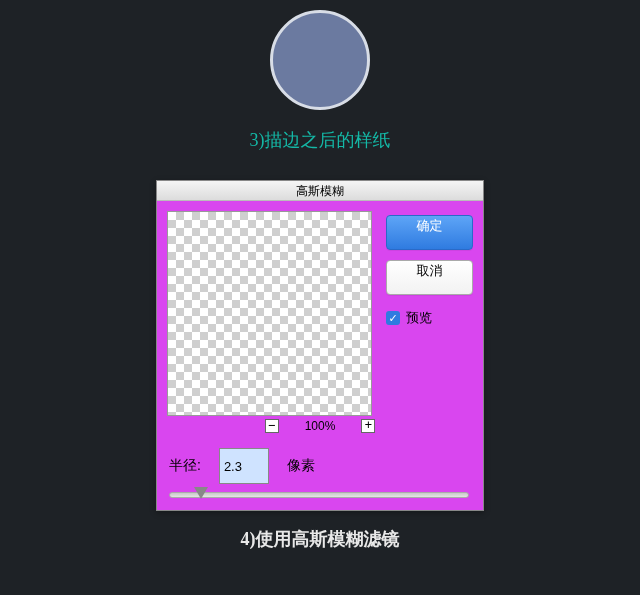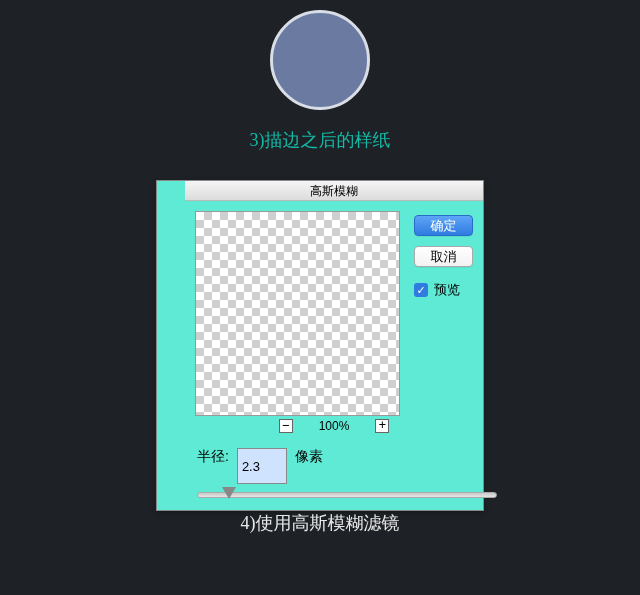--- a/index.html
+++ b/index.html
@@ -23,30 +23,31 @@
     color: #14b8a6;
     font-size: 18px;
     font-family: "SimSun", serif;
     margin-bottom: 28px;
   }
   .caption2 {
     text-align: center;
     color: #e8e8e8;
     font-size: 18px;
     font-family: "SimSun", serif;
+    margin-top: 16px;
+    font-weight: bold;
   }
   .dialog {
     width: 328px;
     margin: 0 auto;
-    background: #5eead4;
+    background: #d946ef;
     border: 1px solid #888;
     box-shadow: 0 2px 6px rgba(0,0,0,0.3);
     font-size: 13px;
     color: #000;
-    padding-left: 28px;
   }
   .dialog-title {
     height: 20px;
     line-height: 20px;
     text-align: center;
     background: linear-gradient(#f5f5f5, #dcdcdc);
     border-bottom: 1px solid #bbb;
     font-size: 12px;
   }
   .dialog-body {
@@ -68,21 +69,21 @@
     background-position: 0 0, 0 8px, 8px -8px, -8px 0;
   }
   .side {
     flex: 1;
     display: flex;
     flex-direction: column;
     gap: 10px;
     padding-top: 4px;
   }
   .btn {
-    height: 21px;
+    height: 35px;
     line-height: 19px;
     border-radius: 4px;
     border: 1px solid #aaa;
     background: linear-gradient(#fff, #f2f2f2);
     text-align: center;
     font-size: 13px;
     cursor: pointer;
     box-shadow: 0 1px 0 rgba(0,0,0,0.05);
   }
   .btn.primary {
@@ -122,22 +123,22 @@
     line-height: 11px;
     text-align: center;
     border: 1px solid #666;
     background: #fff;
     font-size: 12px;
     cursor: pointer;
     font-family: monospace;
   }
   .radius-row {
     display: flex;
-    align-items: flex-start;
-    gap: 8px;
+    align-items: center;
+    gap: 18px;
     padding: 6px 12px 2px 12px;
     font-size: 14px;
   }
   .radius-row input {
     width: 50px;
     height: 36px;
     border: 1px solid #888;
     background: #cfe3ff;
     padding: 0 4px;
     font-size: 13px;

